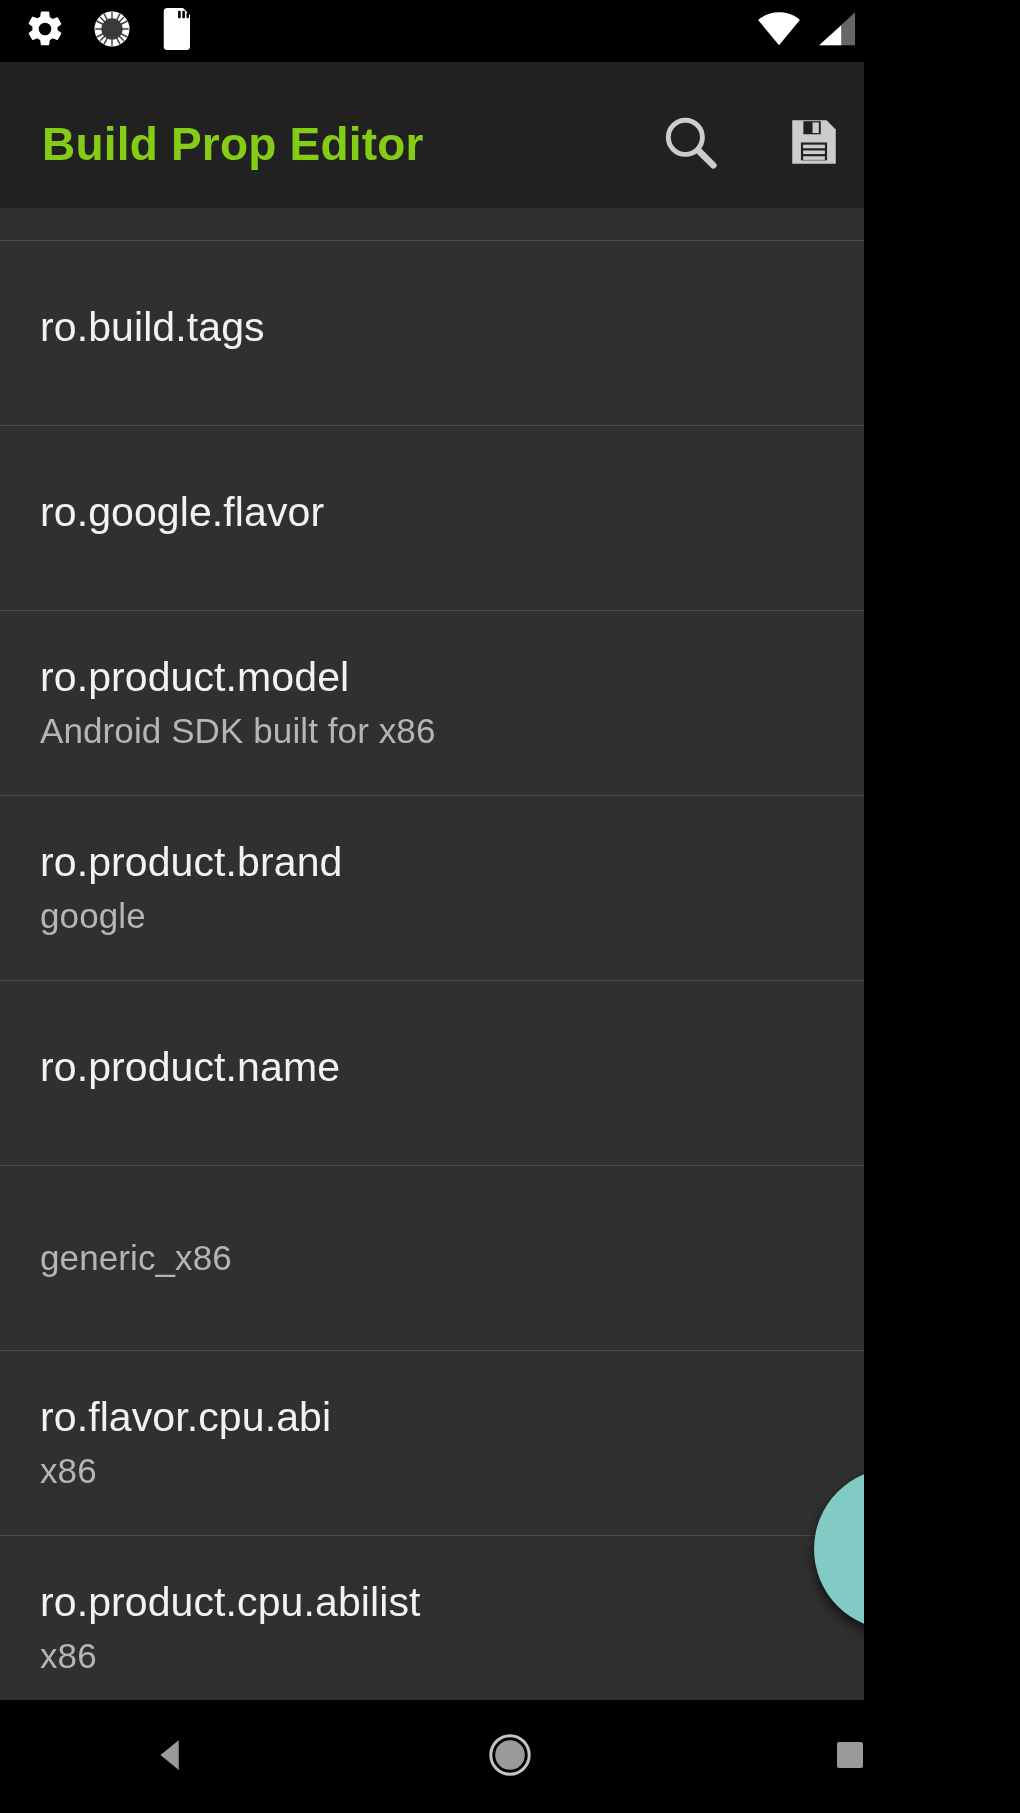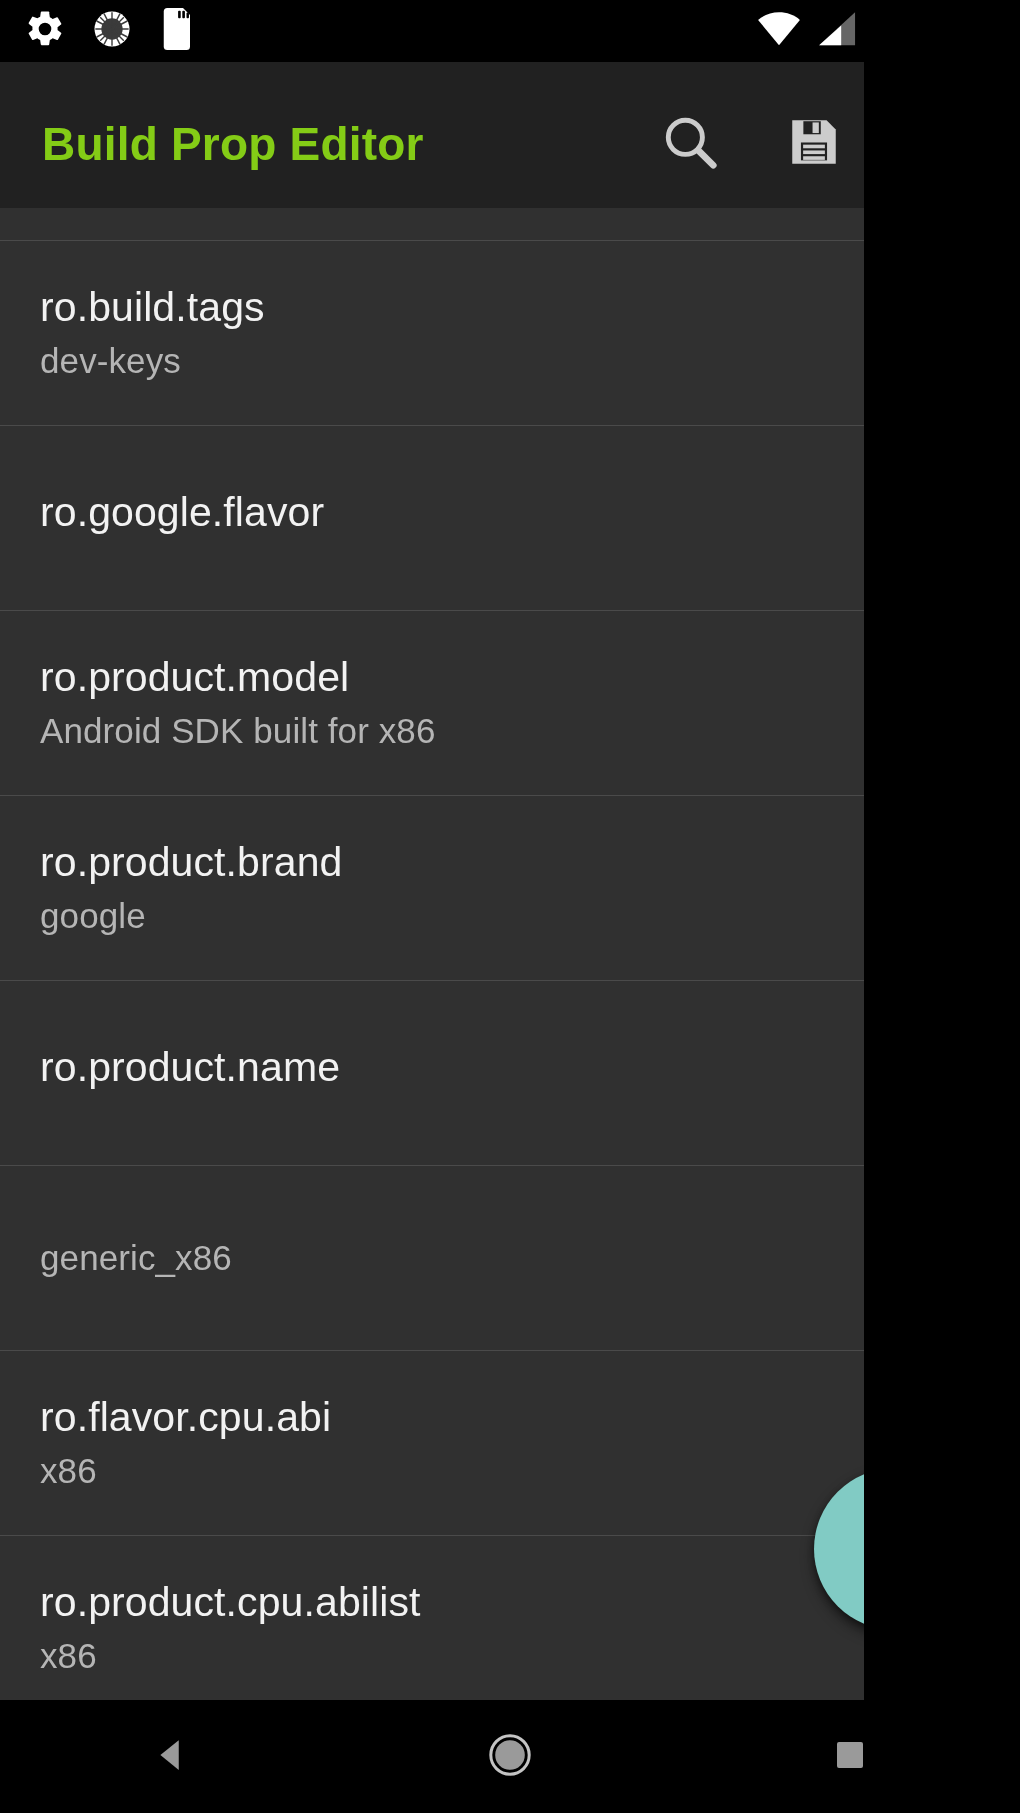--- a/index.html
+++ b/index.html
@@ -271,21 +271,20 @@
         </span>
       </div>
     </div>
   </div>
 
   <div class="prop-list">
     <div class="list-top-divider"></div>
 
     <div class="prop-row">
       <div class="prop-key">ro.build.tags</div>
-      <div class="prop-value">dev-keys</div>
     </div>
     <div class="prop-row">
       <div class="prop-key">ro.google.flavor</div>
     </div>
     <div class="prop-row">
       <div class="prop-key">ro.product.model</div>
       <div class="prop-value">Android SDK built for x86</div>
     </div>
     <div class="prop-row">
       <div class="prop-key">ro.product.brand</div>

